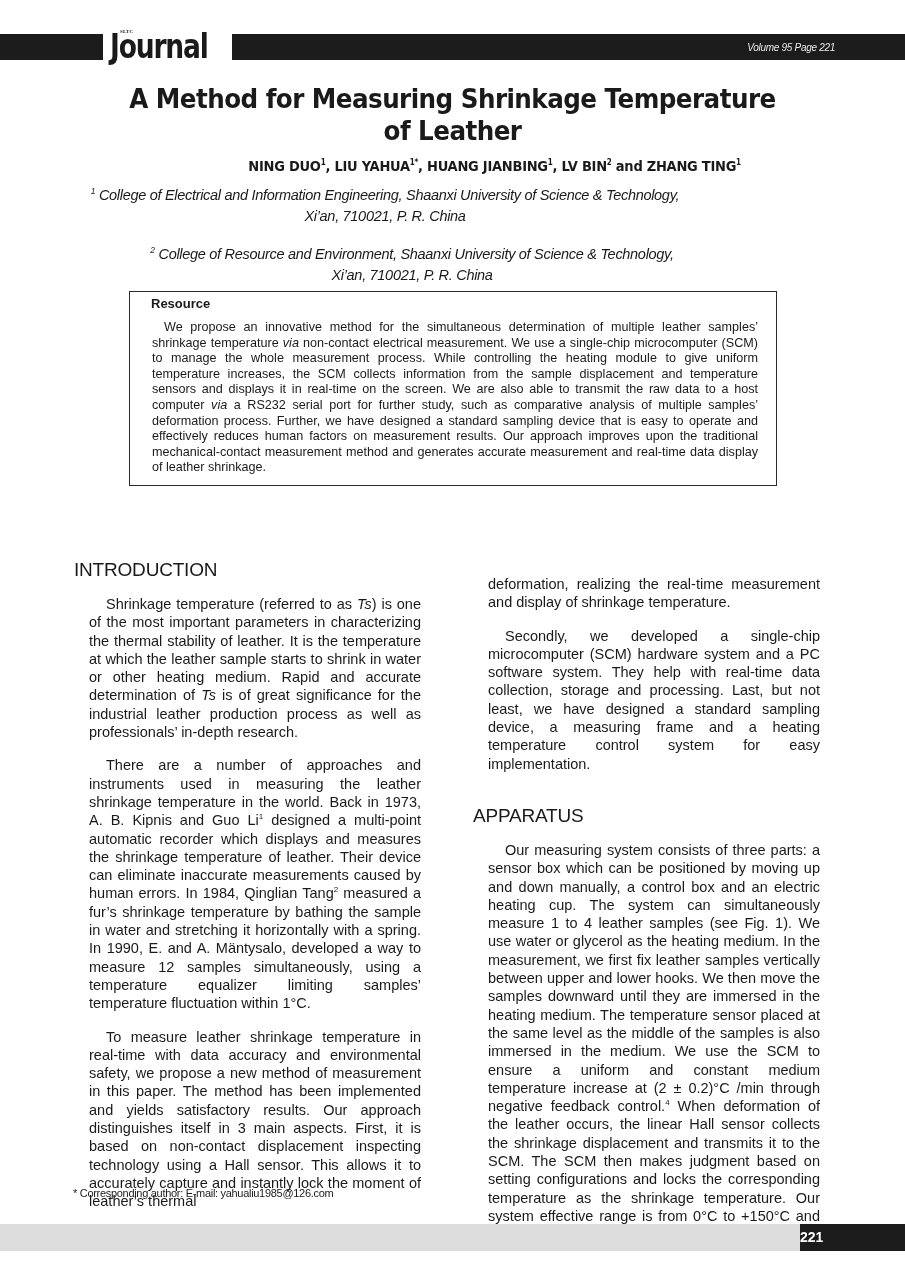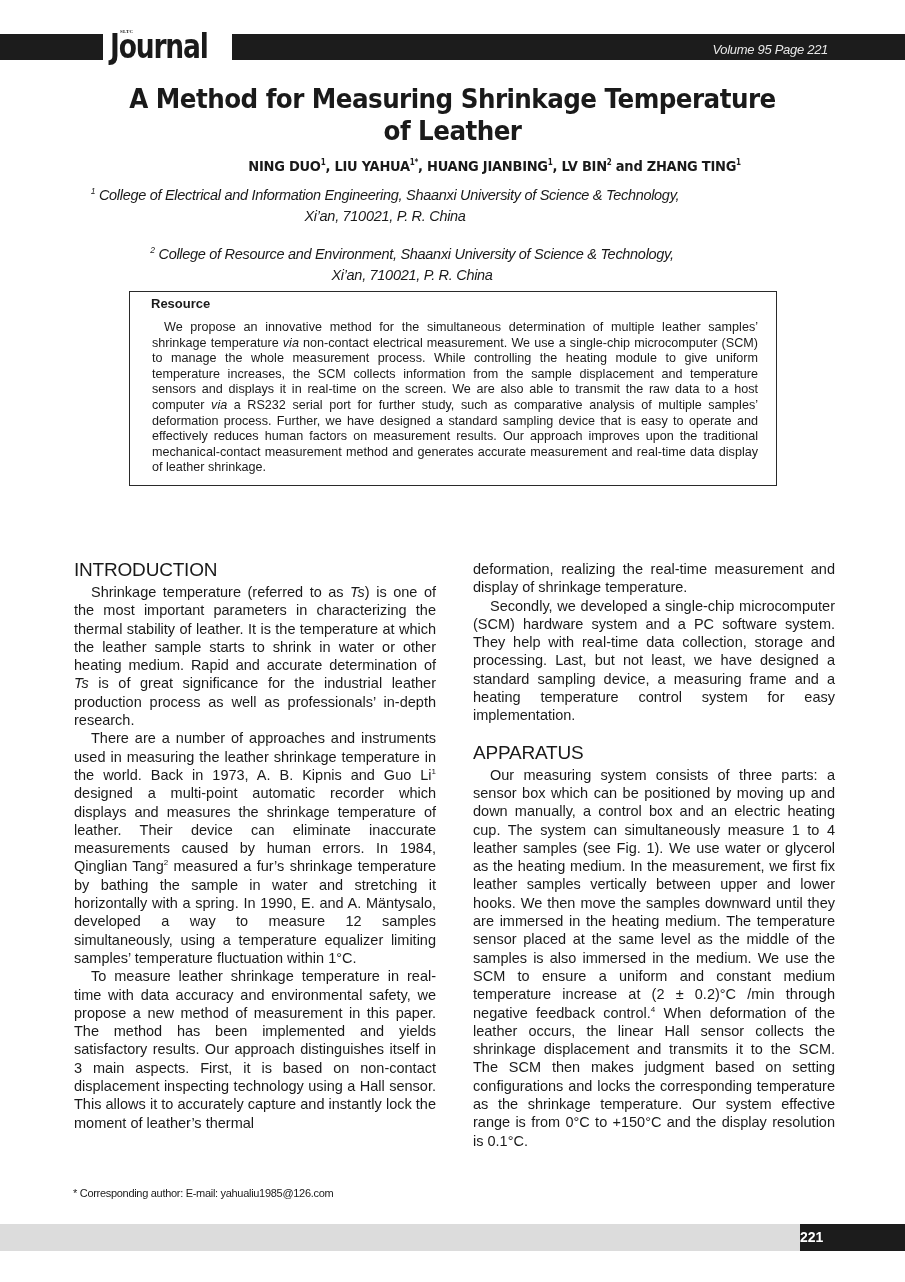--- a/index.html
+++ b/index.html
@@ -1,38 +1,38 @@
 <!DOCTYPE html>
 <html><head>
 <meta charset="utf-8">
 <style>
   html, body { margin: 0; padding: 0; background: #ffffff; }
   body { width: 905px; height: 1282px; position: relative; overflow: hidden;
          font-family: "Liberation Sans", sans-serif; color: #1a1a1a; }
   .hdr-left { position: absolute; left: 0; top: 34px; width: 103px; height: 26px; background: #1c1c1c; }
   .hdr-right { position: absolute; left: 232px; top: 34px; width: 673px; height: 26px; background: #1c1c1c; }
-  .hdr-vol { position: absolute; right: 77px; top: 8px; font-size: 13px; font-style: italic; color: #e8e8e8; letter-spacing: -0.3px; }
+  .hdr-vol { position: absolute; right: 70px; top: 8px; font-size: 10px; font-style: italic; color: #e8e8e8; letter-spacing: -0.3px; }
   .logo { position: absolute; left: 110px; top: 26px; height: 44px; }
   .logo-sltc { position: absolute; left: 10px; top: 3px; font-family: "Liberation Serif", serif; font-size: 5px; font-weight: bold; color: #222; letter-spacing: 0.2px; }
   .logo-word { position: absolute; left: 0; top: 0; font-family: "DejaVu Sans", sans-serif; font-weight: bold; font-size: 34px; letter-spacing: -1.5px; color: #1a1a1a; transform: scaleX(0.78); transform-origin: left top; line-height: 40px; }
   .title { position: absolute; left: 0; top: 83px; width: 905px; text-align: center; font-family: "DejaVu Sans", sans-serif; font-weight: bold; font-size: 26.5px; line-height: 32px; letter-spacing: -0.6px; color: #1a1a1a; }
   .title span { display: block; transform: scaleX(0.93); }
   .authors { position: absolute; left: 0; top: 158px; width: 768px; text-align: right; font-family: "DejaVu Sans", sans-serif; font-weight: bold; font-size: 14.5px; letter-spacing: -0.3px; color: #1a1a1a; }
   .authors > div { display: inline-block; transform: scaleX(0.9); }
   .authors sup { font-size: 8px; }
   .affil { position: absolute; left: 0; width: 770px; text-align: center; font-style: italic; font-size: 14.5px; line-height: 21px; letter-spacing: -0.3px; color: #1a1a1a; }
   .affil sup { font-size: 8.5px; }
   .abstract-box { position: absolute; left: 129px; top: 291px; width: 648px; height: 195px; border: 1.3px solid #2a2a2a; box-sizing: border-box; }
   .abstract-title { position: absolute; left: 21px; top: 4px; font-weight: bold; font-size: 13px; }
   .abstract-text { position: absolute; left: 22px; top: 28px; width: 606px; font-size: 12.6px; line-height: 15.6px; text-align: justify; text-indent: 12px; }
   .col { position: absolute; top: 560px; width: 362px; font-size: 14.5px; line-height: 18.3px; text-align: justify; }
   .col-left { left: 74px; }
   .col-right { left: 473px; }
   .sec-head { font-weight: normal; font-size: 19px; margin: 0 0 3px 0; line-height: 20px; letter-spacing: -0.2px; }
-  .para { margin: 0; text-indent: 17px; }
+  .para { margin: 15px; text-indent: 17px; }
   .para.noindent { text-indent: 0; }
   .para sup { font-size: 8px; line-height: 0; }
   .gap { height: 18px; }
   .footnote { position: absolute; left: 73px; top: 1187px; font-size: 11px; letter-spacing: -0.3px; }
   .ftr-bar { position: absolute; left: 0; top: 1224px; width: 800px; height: 27px; background: #dcdcdc; }
   .ftr-page { position: absolute; left: 800px; top: 1224px; width: 105px; height: 27px; background: #1c1c1c; color: #fff; font-weight: bold; font-size: 14px; line-height: 27px; box-sizing: border-box; }
 </style>
 </head>
 <body>
 

